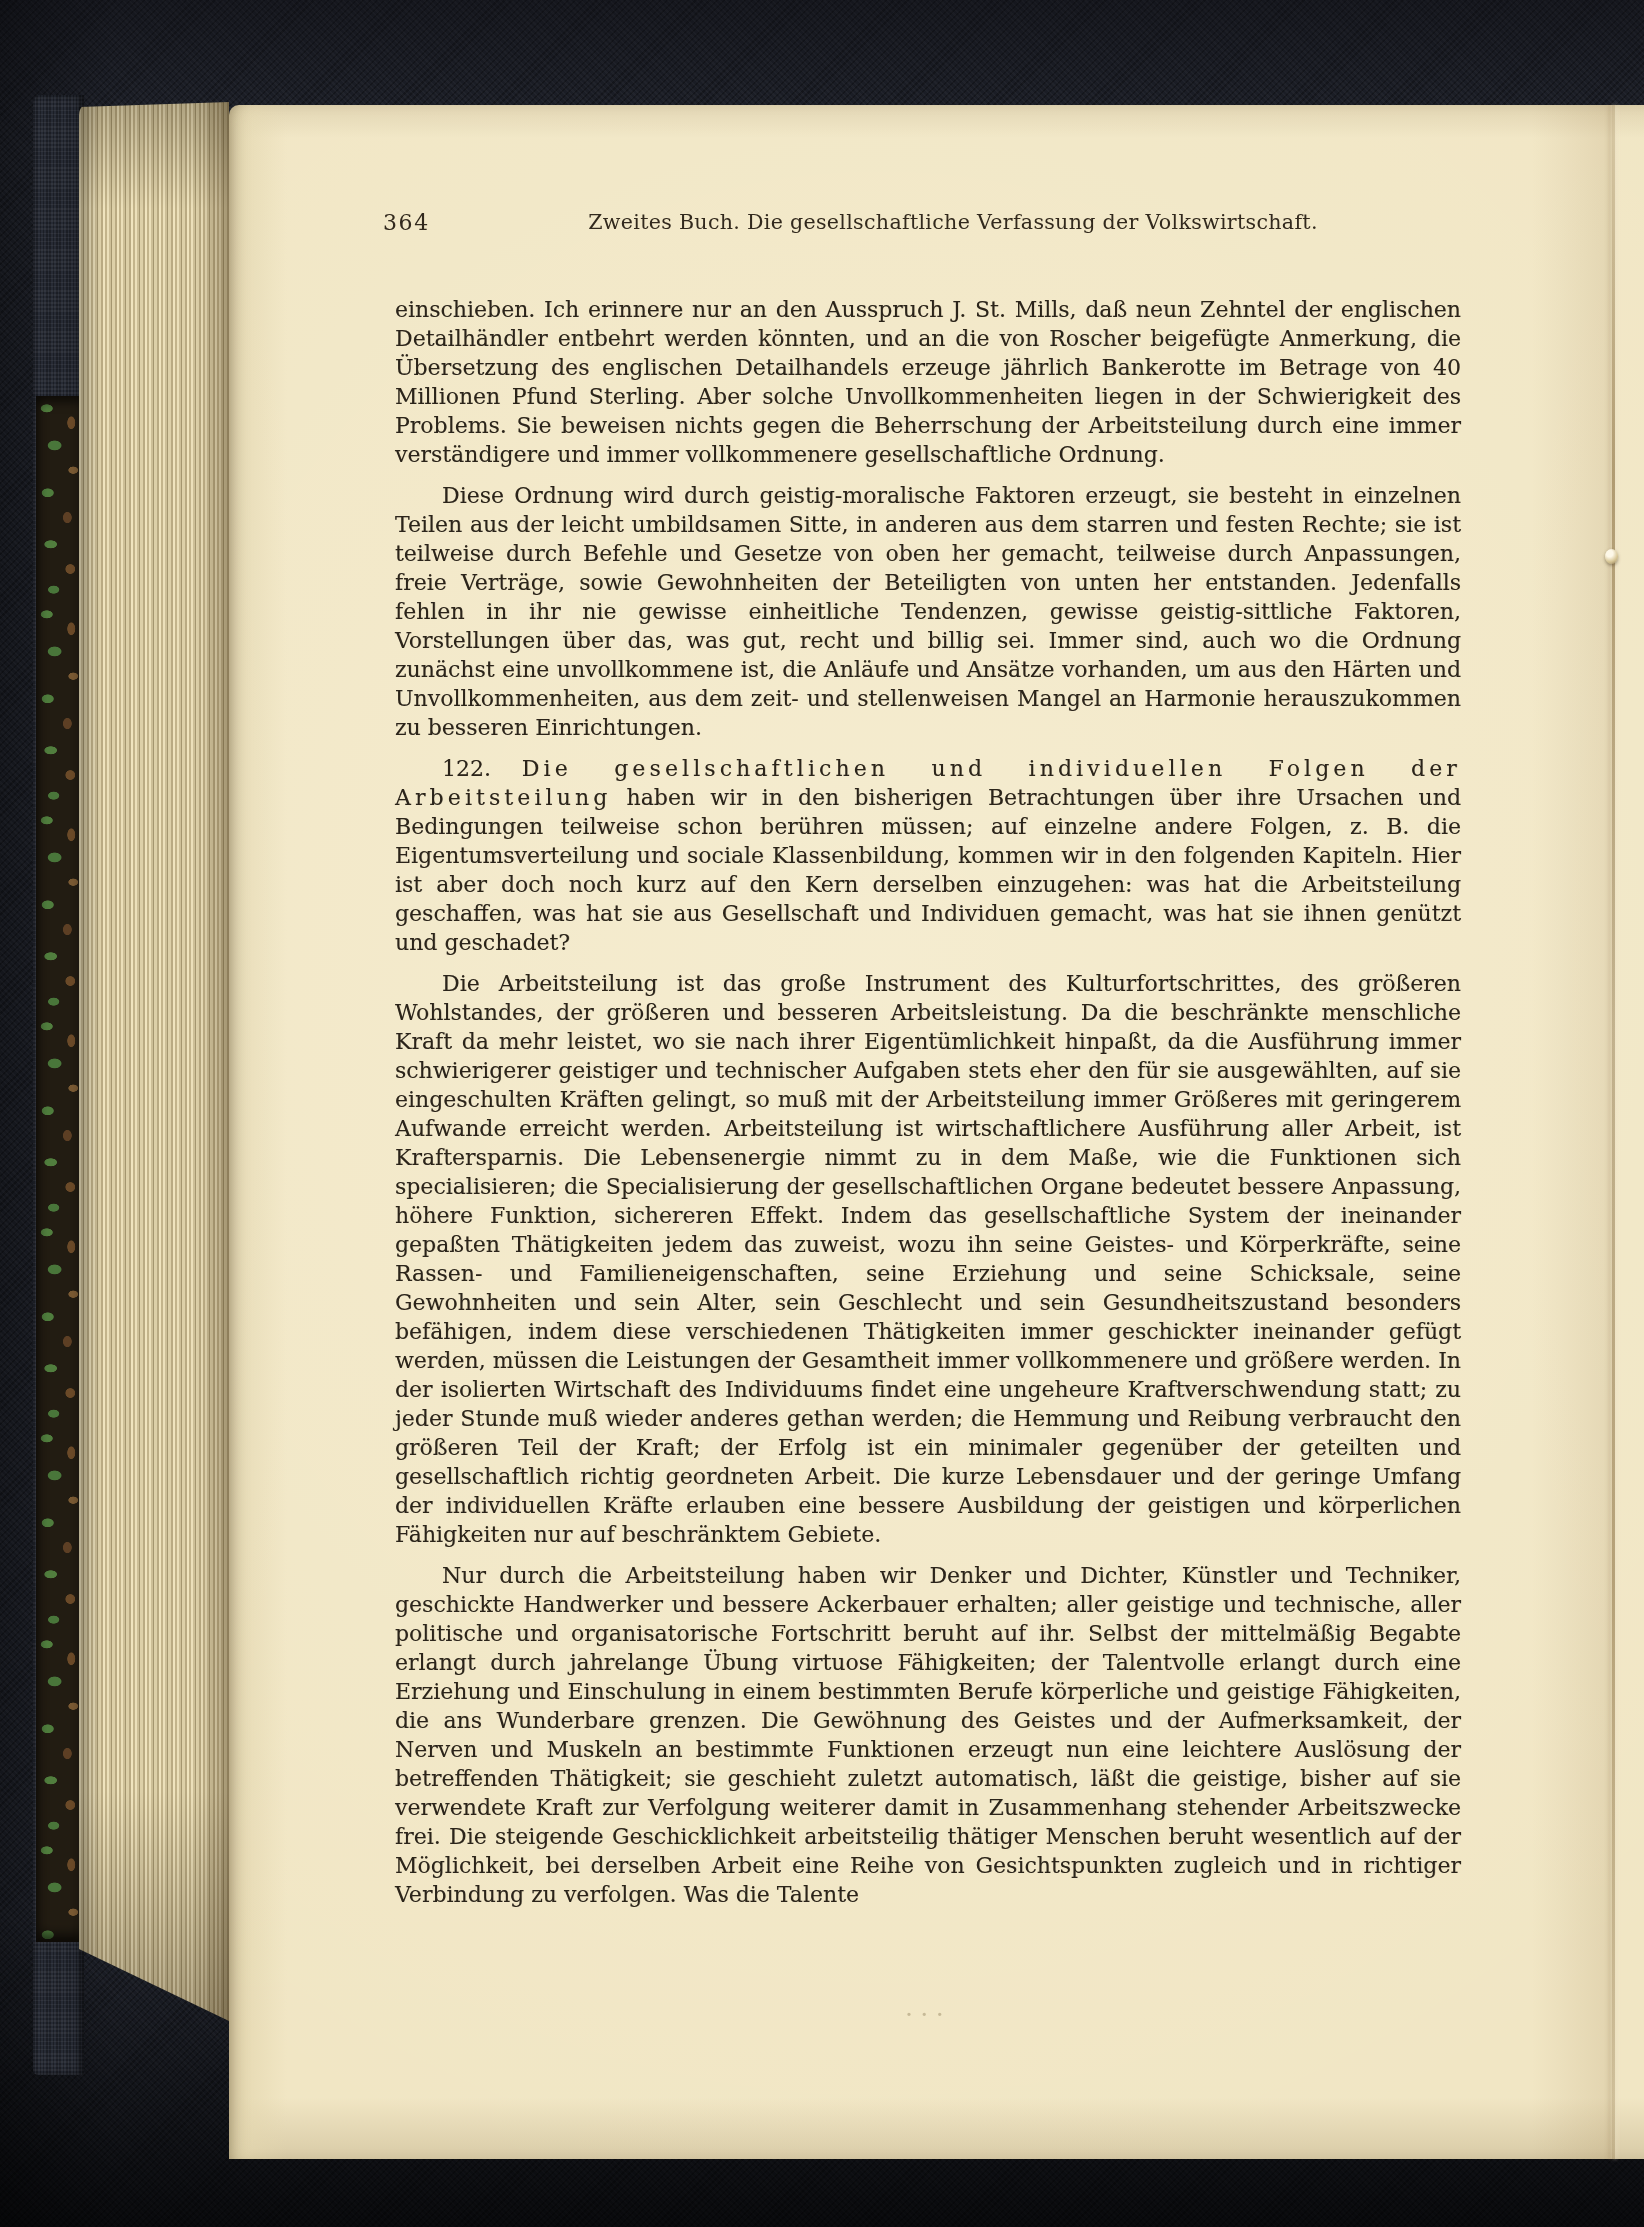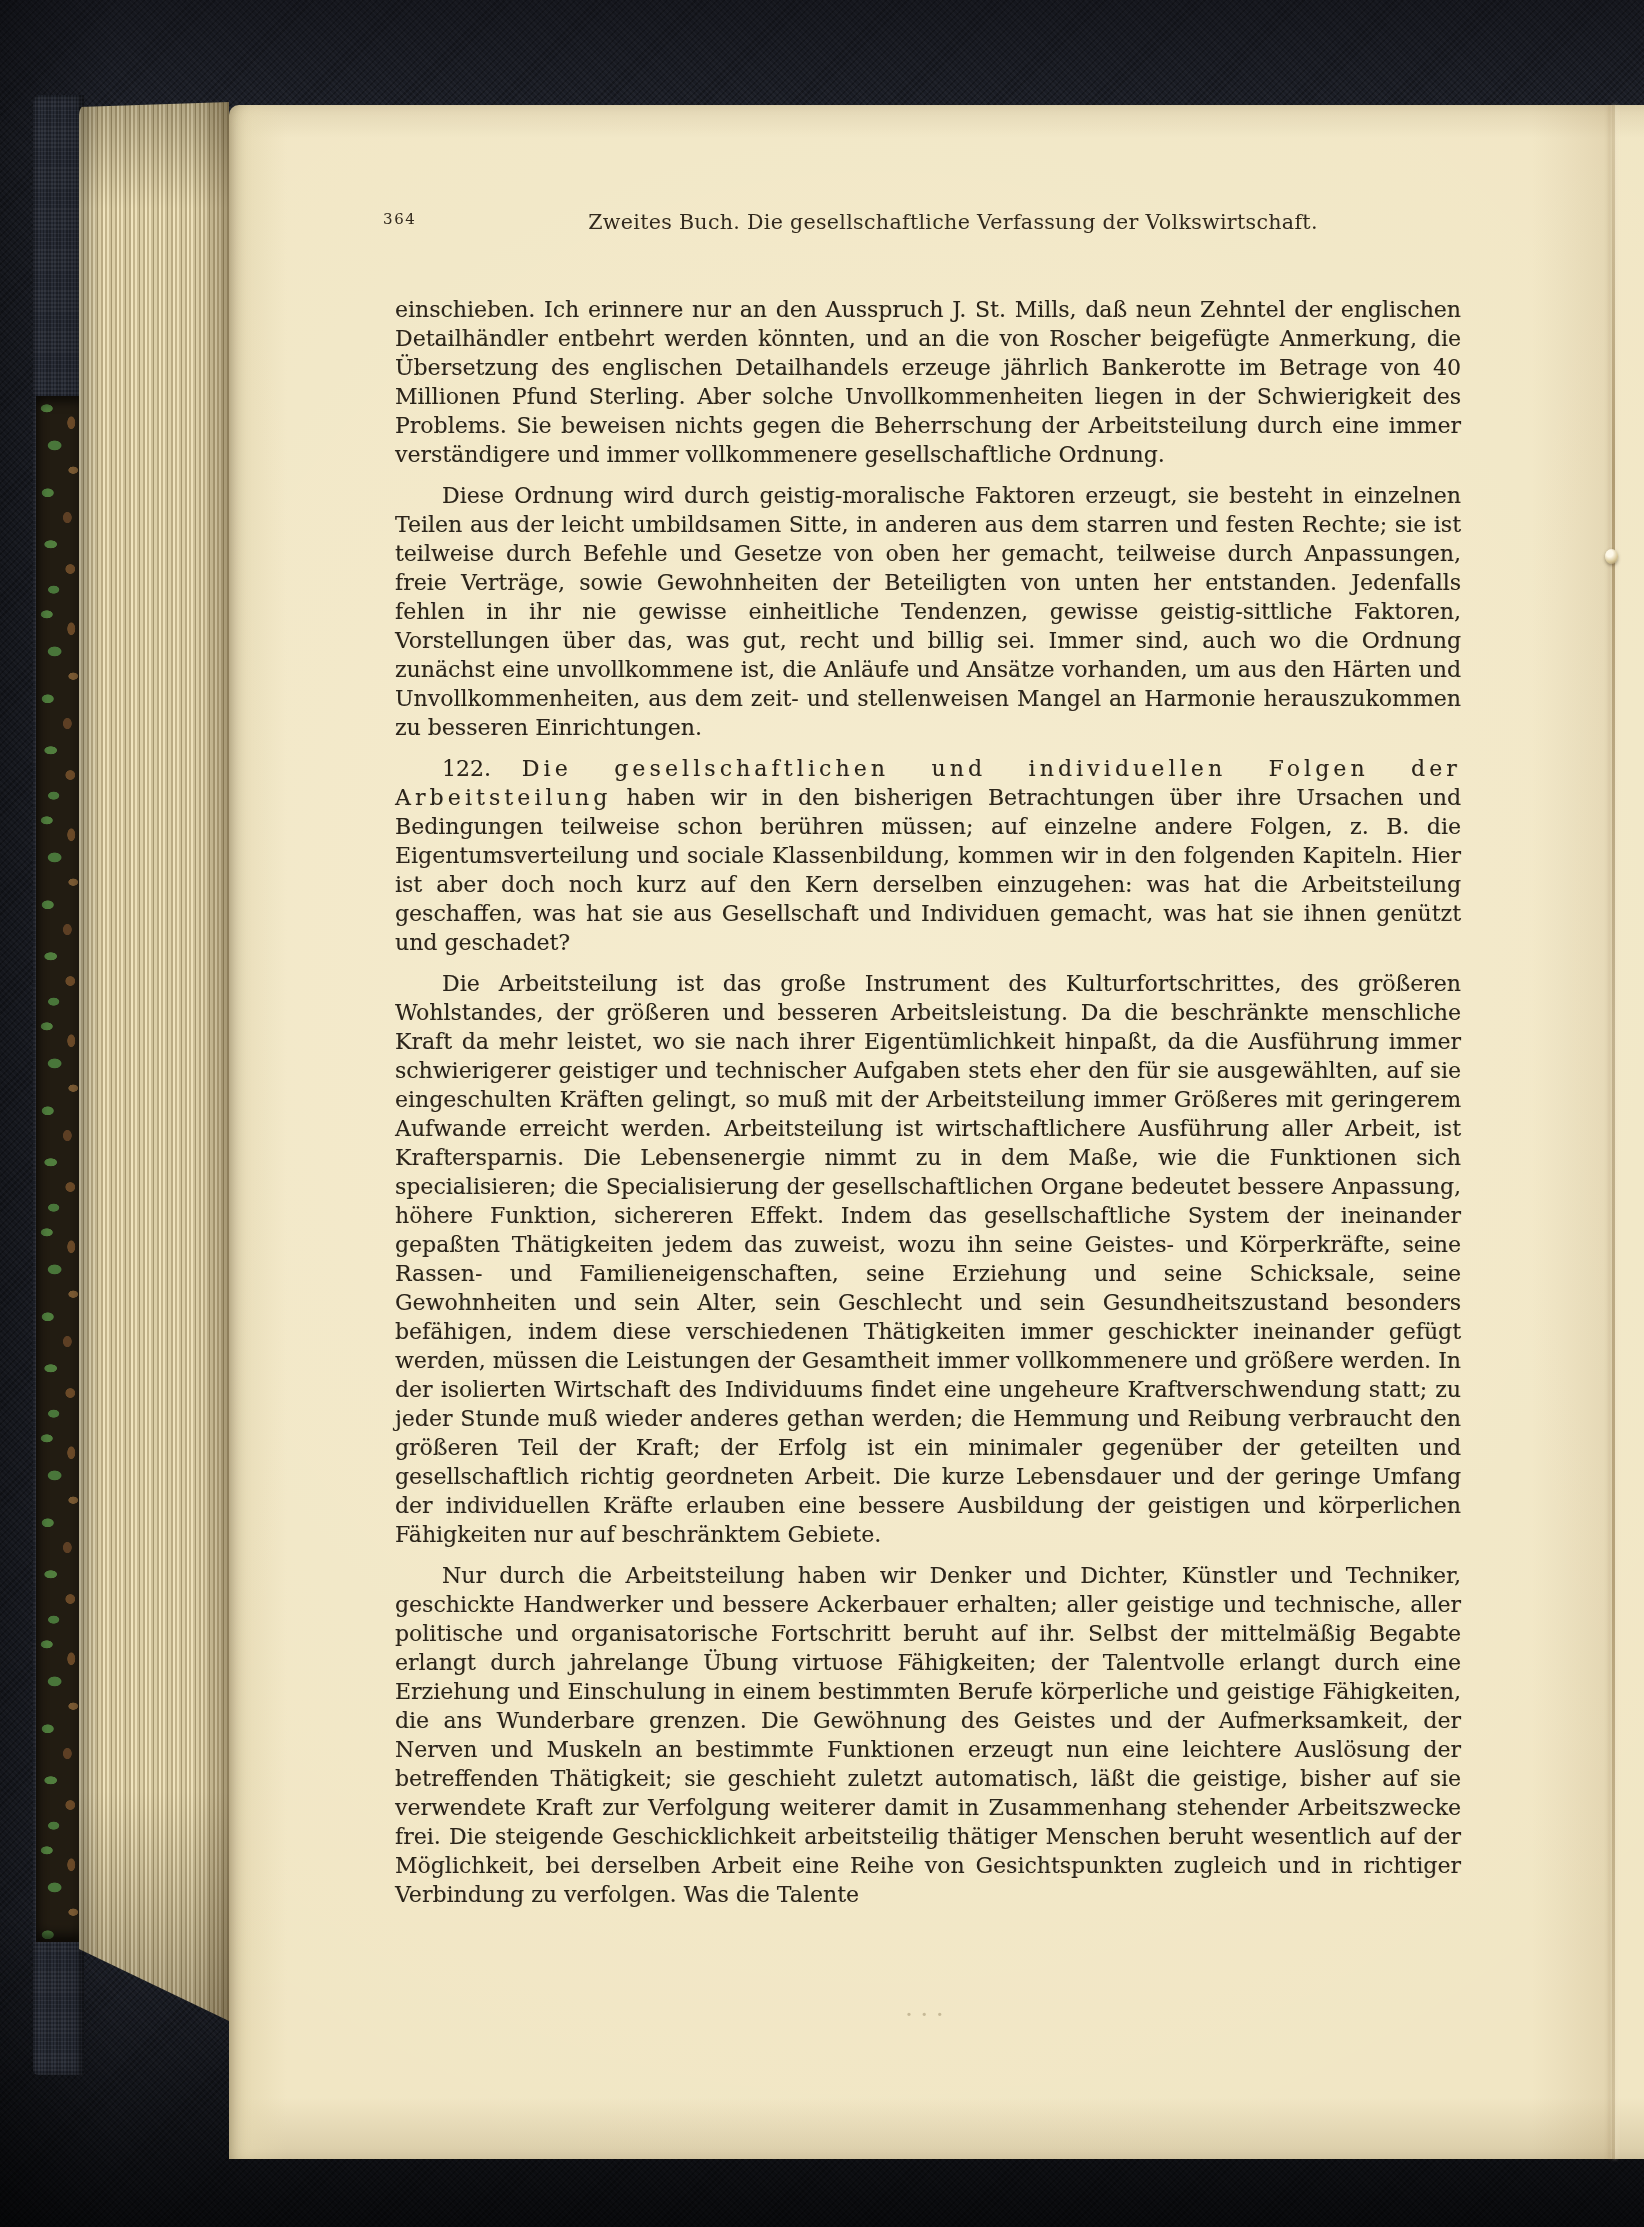--- a/index.html
+++ b/index.html
@@ -82,21 +82,21 @@
     background:radial-gradient(circle at 35% 30%, #fdf8e8 0 25%, #d8c797 60%, rgba(90,70,35,.55) 100%);
     box-shadow:0 1.6px 3.3px rgba(60,45,20,.45);
   }
   
   .header-row{
     position:absolute;left:154px;top:105px;width:1090px;height:30px;
     color:#32291d;
   }
   .pagenum{
     position:absolute;left:0;top:0;
-    font-size:15px;letter-spacing:1.6px;
+    font-size:22px;letter-spacing:1.6px;
   }
   .running-title{
     display:block;text-align:center;
     font-size:20.6px;letter-spacing:0.3px;
     transform:translateX(25px);
   }
   
   .text-block{
     position:absolute;left:154px;top:178px;width:1090px;
     font-size:22px;line-height:29px;text-align:justify;

